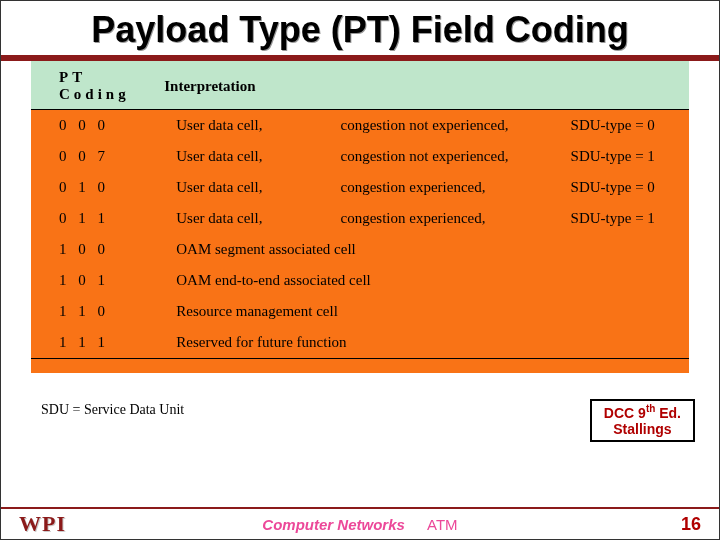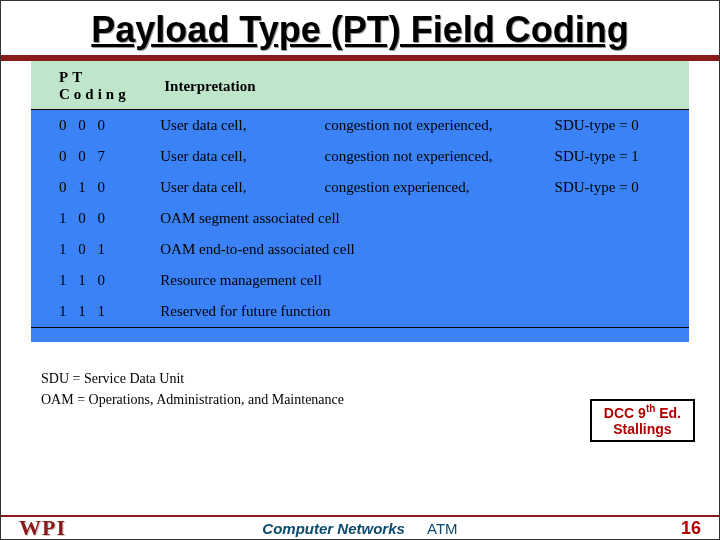--- a/index.html
+++ b/index.html
@@ -8,21 +8,20 @@
     height: 540px;
     background: #fff;
     font-family: Georgia, 'Times New Roman', serif;
     position: relative;
     border: 1px solid #333;
   }
   .title-bar {
     background: #fff;
     border-bottom: 6px solid #8b1a1a;
     padding: 8px 12px 4px;
-    text-decoration: underline;
   }
   .title {
     font-family: 'Comic Sans MS', cursive, sans-serif;
     font-weight: bold;
     font-size: 36px;
     color: #000;
     text-align: center;
     text-shadow: 1px 1px 0 #999;
   }
   .table-wrap {
@@ -38,22 +37,22 @@
   }
   .pt-table thead th {
     font-weight: bold;
     padding: 8px 12px 6px;
     text-align: left;
     border-bottom: 1px solid #000;
     background: #bfe6cb;
   }
   .pt-table thead th.center { text-align: left; }
   .pt-table tbody td {
-    padding: 7px 8px;
-    background: #3b82f6;
+    padding: 7px 24px;
+    background: #f97316;
     vertical-align: top;
   }
   .pt-table .code { width: 80px; letter-spacing: 4px; padding-left: 28px;}
   .pt-table .c1 { width: 150px; margin-top: 25px; }
   .pt-table .c2 { width: 210px; }
   .pt-table .c3 { width: 130px; }
   .divider-row td { border-top: 1px solid #000; padding: 0; height: 0; }
   .legend {
     font-family: 'Times New Roman', serif;
     font-size: 14px;
@@ -74,42 +73,42 @@
     text-align: center;
     line-height: 1.2;
     background: #fff;
   }
   .source-box sup { font-size: 10px; }
   .footer {
     position: absolute;
     bottom: 0;
     left: 0;
     right: 0;
-    height: 24px;
+    height: 32px;
     border-top: 2px solid #8b1a1a;
     display: flex;
     align-items: center;
     padding: 0 18px;
     background: #fff;
   }
   .logo {
     font-family: Georgia, serif;
     font-weight: bold;
     font-size: 22px;
     color: #8b1a1a;
     text-shadow: 1px 1px 0 #ccc;
     letter-spacing: 1px;
   }
   .footer-center {
     position: absolute;
     left: 50%;
     transform: translateX(-50%);
     font-family: 'Comic Sans MS', cursive, sans-serif;
     font-size: 15px;
-    color: #0c4a6e;
+    color: #ec4899;
   }
   .footer-center .course { font-style: italic; font-weight: bold; }
   .footer-center .topic { margin-left: 18px; }
   .page-num {
     margin-left: auto;
     font-family: 'Comic Sans MS', cursive, sans-serif;
     font-weight: bold;
     font-size: 18px;
     color: #b00000;
   }
@@ -142,20 +141,26 @@
         <td class="c2">congestion not experienced,</td>
         <td class="c3">SDU-type = 1</td>
       </tr>
       <tr>
         <td class="code">0 1 0</td>
         <td class="c1">User data cell,</td>
         <td class="c2">congestion experienced,</td>
         <td class="c3">SDU-type = 0</td>
       </tr>
       <tr>
+        <td class="code">0 1 1</td>
+        <td class="c1">User data cell,</td>
+        <td class="c2">congestion experienced,</td>
+        <td class="c3">SDU-type = 1</td>
+      </tr>
+      <tr>
         <td class="code">1 0 0</td>
         <td colspan="3">OAM segment associated cell</td>
       </tr>
       <tr>
         <td class="code">1 0 1</td>
         <td colspan="3">OAM end-to-end associated cell</td>
       </tr>
       <tr>
         <td class="code">1 1 0</td>
         <td colspan="3">Resource management cell</td>
@@ -166,21 +171,20 @@
       </tr>
       <tr class="divider-row">
           <td colspan="4"></td>
         </tr>
     </tbody>
   </table>
 </div>
 
 <div class="legend">
   <div>SDU  =  Service Data Unit</div>
-  <div>OAM  =  Operations, Administration, and Maintenance</div>
 </div>
 
 <div class="source-box">
   <span>DCC 9</span><sup>th</sup><span> Ed.</span><br>
   <span>Stallings</span>
 </div>
 
 <div class="footer">
   <div class="logo">WPI</div>
   <div class="footer-center">

